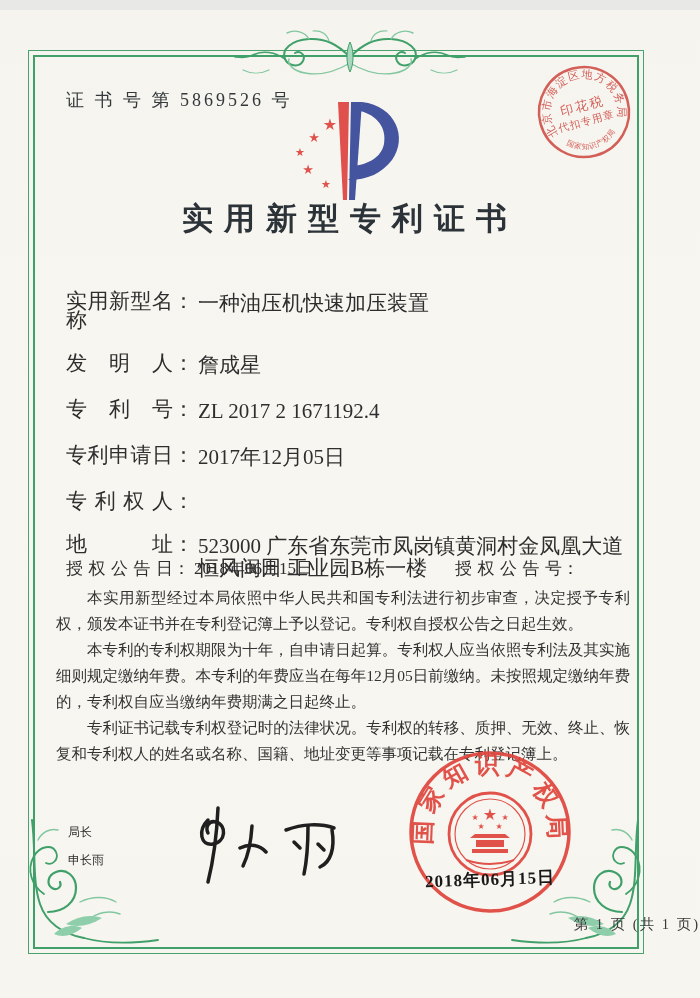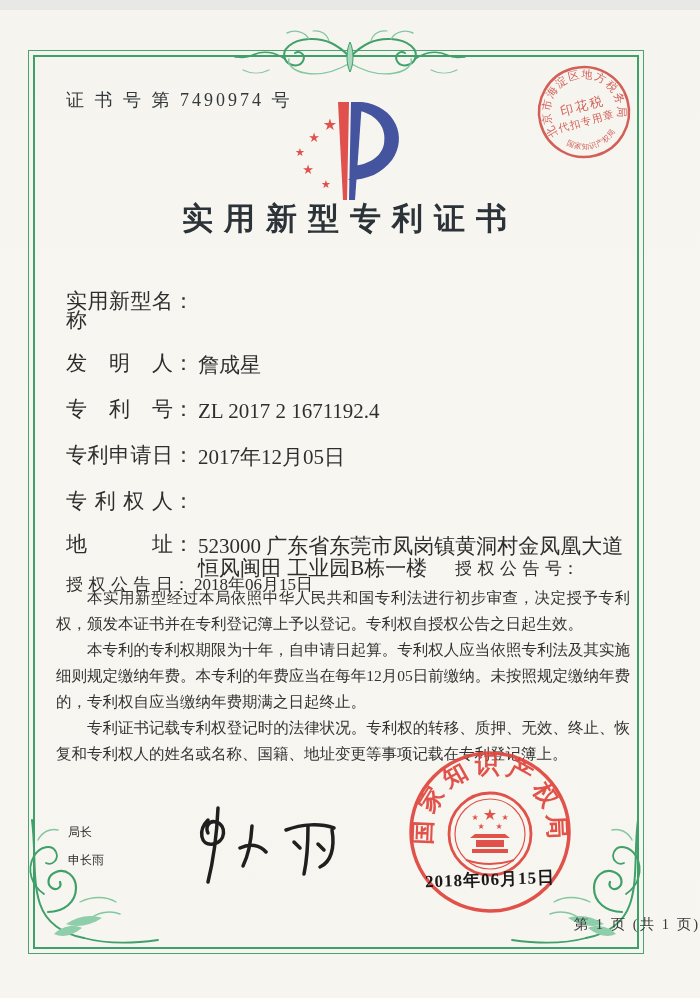--- a/index.html
+++ b/index.html
@@ -33,21 +33,21 @@
     position:absolute;left:0;top:188px;width:100%;text-align:center;
     font-size:31px;font-weight:600;color:#2b3238;letter-spacing:11px;
   }
   .fields{position:absolute;left:66px;top:282px;width:560px;color:#2e2e2e;}
   .frow{display:flex;align-items:flex-start;font-size:21px;line-height:19px;margin-bottom:24px;}
   .flabel{display:inline-block;width:107px;text-align:justify;text-align-last:justify;flex:none;}
   .fcolon{flex:none;margin-right:4px;}
   .fvalue{flex:1;line-height:22px;}
   .grant-row{position:absolute;left:66px;top:547px;width:580px;font-size:17px;color:#2e2e2e;}
   .grant-right{position:absolute;left:389px;top:0;display:flex;}
-  .grant-left{display:flex;margin-top:16px;}
+  .grant-left{display:flex;}
   .paras{
     position:absolute;left:56px;top:575px;width:574px;
     font-size:15.5px;line-height:26px;color:#333;text-align:justify;
   }
   .paras p{margin:0;text-indent:2em;}
   .signer{position:absolute;left:68px;top:808px;font-size:12px;color:#2c2c2c;line-height:28px;}
   .sig{position:absolute;left:180px;top:790px;}
   .office-stamp{position:absolute;left:400px;top:732px;}
   .stamp-date{
     position:absolute;left:410px;top:858px;width:160px;text-align:center;
@@ -104,21 +104,21 @@
         <path d="M26,78 C14,70 8,54 16,40 C22,30 34,28 38,36 C41,43 35,50 28,47" stroke-width="1.8"></path>
         <path d="M70,104 C80,96 92,94 102,98" stroke-width="1.4" stroke="#82c7a0"></path>
         <path d="M20,24 C24,16 32,12 40,14" stroke-width="1.4" stroke="#82c7a0"></path>
         <path d="M62,86 C74,80 88,80 98,86" stroke-width="1.3" stroke="#82c7a0"></path>
       </g>
       <path d="M48,108 C60,100 72,98 84,102 C72,110 58,112 48,108 Z" fill="#8fceab"></path>
       <path d="M36,118 C44,110 56,108 64,112 C54,120 44,122 36,118 Z" fill="#8fceab"></path>
     </g>
   </svg>
 
-  <div class="cert-no">证 书 号 第 7490974 号</div>
+  <div class="cert-no">证 书 号 第 5869526 号</div>
 
   <svg class="logo" width="150" height="110" viewBox="0 0 150 110">
     <text x="46" y="34" font-size="16" fill="#e0514d" text-anchor="middle">★</text>
     <text x="30" y="46" font-size="13" fill="#e0514d" text-anchor="middle">★</text>
     <text x="16" y="60" font-size="11" fill="#e0514d" text-anchor="middle">★</text>
     <text x="24" y="78" font-size="13" fill="#e0514d" text-anchor="middle">★</text>
     <text x="42" y="92" font-size="11" fill="#e0514d" text-anchor="middle">★</text>
     <polygon points="54,6 65,6 63,104 59,104" fill="#e0514d"></polygon>
     <polygon points="67,6 78,6 71,104 65,104" fill="#44549e"></polygon>
     <path d="M78,6 C112,10 124,42 108,64 C98,77 84,84 64,84 C70,80 72,74 70,70 C84,68 97,62 100,48 C103,32 93,19 76,15 Z" fill="#44549e"></path>
@@ -141,20 +141,21 @@
       <text x="0" y="13" font-size="10.5" text-anchor="middle" letter-spacing="1">代扣专用章</text>
     </g>
   </svg>
 
   <div class="title">实用新型专利证书</div>
 
   <div class="fields">
     <div class="frow">
       <span class="flabel">实用新型名称</span>
         <span class="fcolon">：</span>
+        <span class="fvalue">一种油压机快速加压装置</span>
     </div>
     <div class="frow">
       <span class="flabel">发明人</span>
         <span class="fcolon">：</span>
         <span class="fvalue">詹成星</span>
     </div>
     <div class="frow">
       <span class="flabel">专利号</span>
         <span class="fcolon">：</span>
         <span class="fvalue">ZL 2017 2 1671192.4</span>

